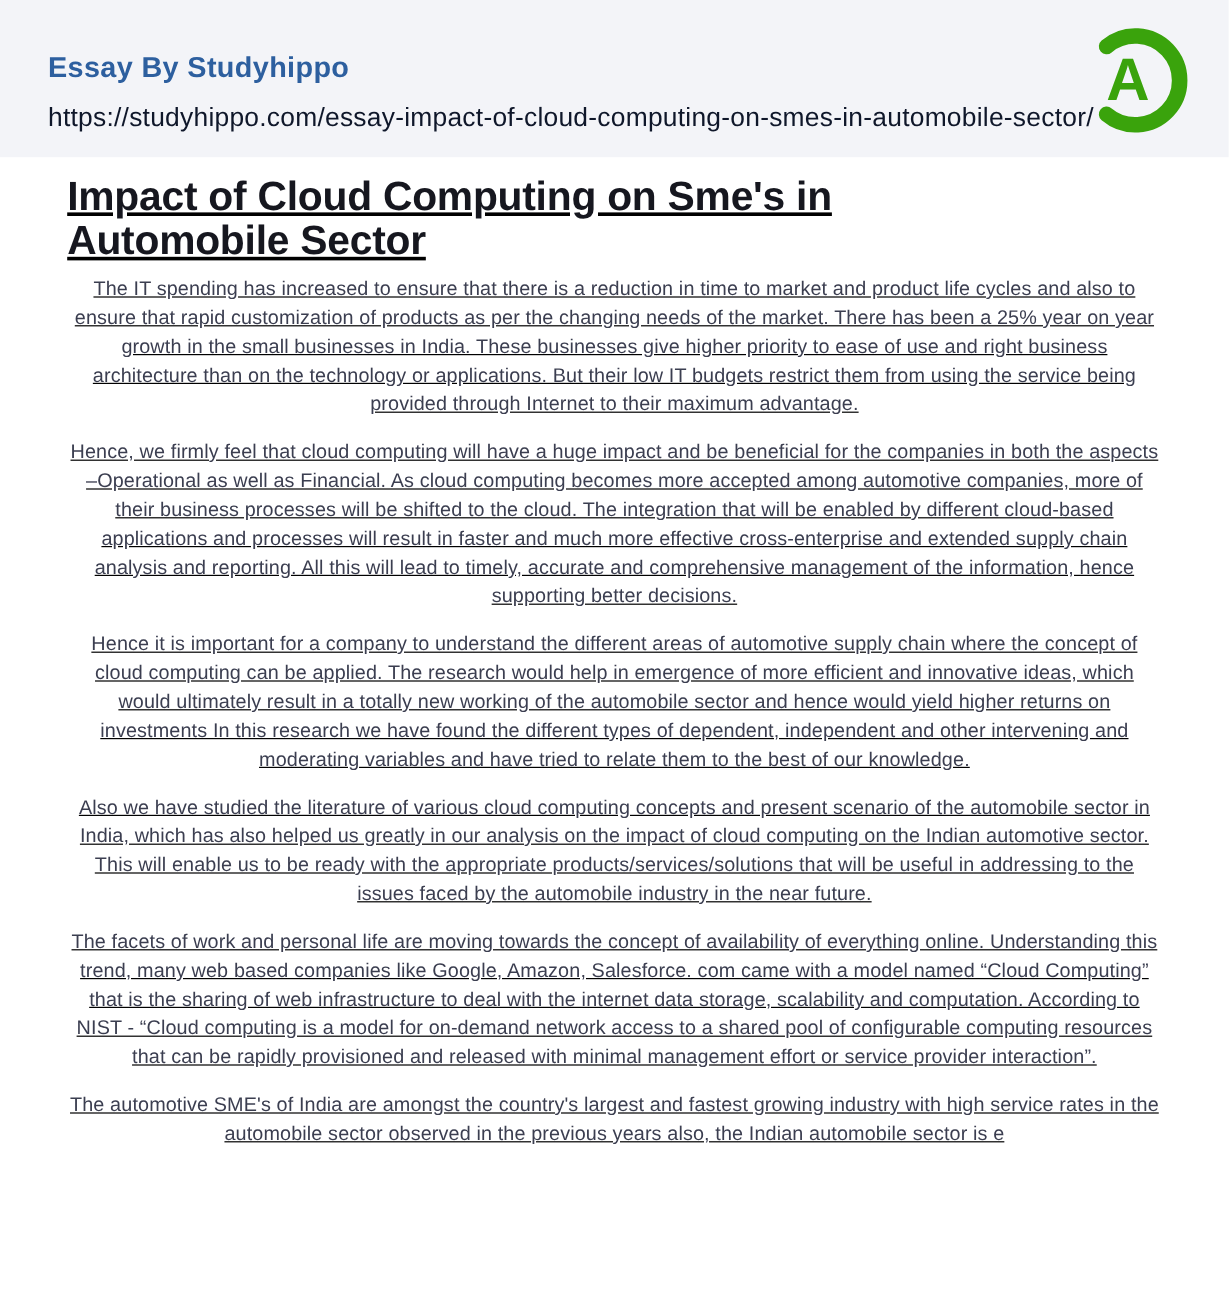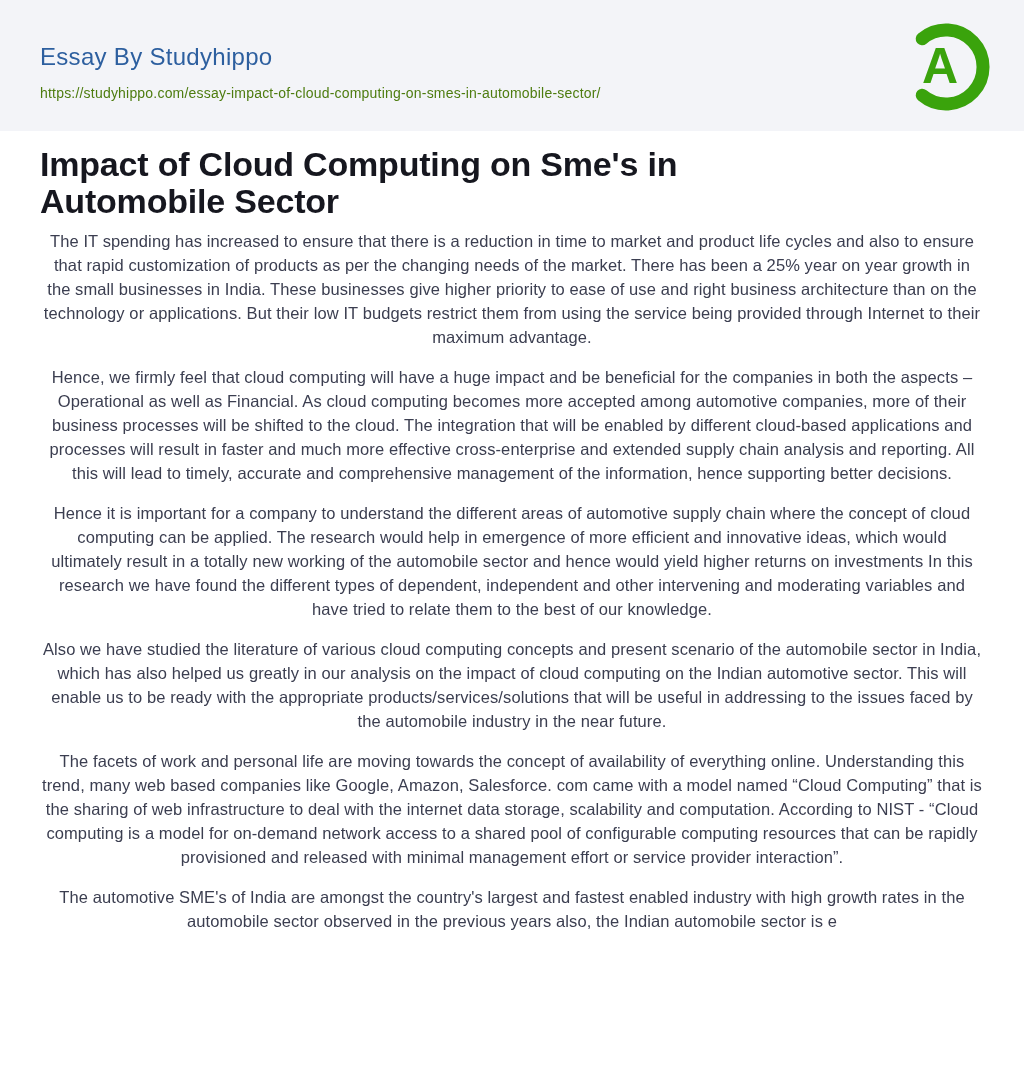--- a/index.html
+++ b/index.html
@@ -17,45 +17,46 @@
     width: 100%;
     height: 131px;
     background: #f3f4f8;
     box-sizing: border-box;
   }
   .site-title {
     position: absolute;
     left: 40px;
     top: 43px;
     font-size: 24px;
-    font-weight: 400;
+    font-weight: 700;
     letter-spacing: 0.3px;
     color: #2d5f9f;
   }
   .site-url {
     position: absolute;
     left: 40px;
     top: 85px;
-    font-size: 14px;
+    font-size: 22px;
     letter-spacing: 0.2px;
-    color: #4d7c0f;
+    color: #0f172a;
     text-decoration: none;
   }
   .logo-wrap {
     position: absolute;
     top: 15px;
     left: 900px;
     width: 92px;
     height: 104px;
   }
 
   
   .article {
-    padding: 0 40px;
+    padding: 0 56px;
     box-sizing: border-box;
+    text-decoration: underline;
   }
   .page-title {
     margin: 0;
     padding-top: 15px;
     margin-bottom: 9px;
     max-width: 830px;
     font-size: 34px;
     line-height: 37px;
     font-weight: 700;
     letter-spacing: -0.2px;
@@ -96,14 +97,14 @@
 <main class="article">
   <h1 class="page-title">Impact of Cloud Computing on Sme's in Automobile Sector</h1>
 
   <p>The IT spending has increased to ensure that there is a reduction in time to market and product life cycles and also to ensure that rapid customization of products as per the changing needs of the market. There has been a 25% year on year growth in the small businesses in India. These businesses give higher priority to ease of use and right business architecture than on the technology or applications. But their low IT budgets restrict them from using the service being provided through Internet to their maximum advantage.</p>
   <p>Hence, we firmly feel that cloud computing will have a huge impact and be beneficial for the companies in both the aspects –Operational as well as Financial. As cloud computing becomes more accepted among automotive companies, more of their business processes will be shifted to the cloud. The integration that will be enabled by different cloud-based applications and processes will result in faster and much more effective cross-enterprise and extended supply chain analysis and reporting. All this will lead to timely, accurate and comprehensive management of the information, hence supporting better decisions.</p>
   <p>Hence it is important for a company to understand the different areas of automotive supply chain where the concept of cloud computing can be applied. The research would help in emergence of more efficient and innovative ideas, which would ultimately result in a totally new working of the automobile sector and hence would yield higher returns on investments In this research we have found the different types of dependent, independent and other intervening and moderating variables and have tried to relate them to the best of our knowledge.</p>
   <p>Also we have studied the literature of various cloud computing concepts and present scenario of the automobile sector in India, which has also helped us greatly in our analysis on the impact of cloud computing on the Indian automotive sector. This will enable us to be ready with the appropriate products/services/solutions that will be useful in addressing to the issues faced by the automobile industry in the near future.</p>
 
 
   <p>The facets of work and personal life are moving towards the concept of availability of everything online. Understanding this trend, many web based companies like Google, Amazon, Salesforce. com came with a model named “Cloud Computing” that is the sharing of web infrastructure to deal with the internet data storage, scalability and computation. According to NIST - “Cloud computing is a model for on-demand network access to a shared pool of configurable computing resources that can be rapidly provisioned and released with minimal management effort or service provider interaction”.</p>
-  <p>The automotive SME's of India are amongst the country's largest and fastest enabled industry with high growth rates in the automobile sector observed in the previous years also, the Indian automobile sector is e</p>
+  <p>The automotive SME's of India are amongst the country's largest and fastest growing industry with high service rates in the automobile sector observed in the previous years also, the Indian automobile sector is e</p>
 </main>
 
 </body></html>

